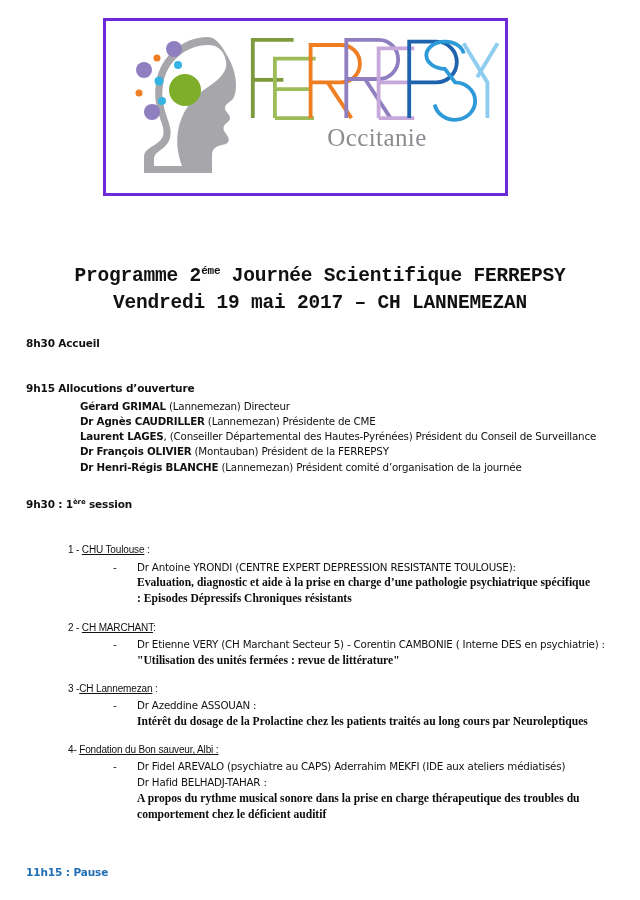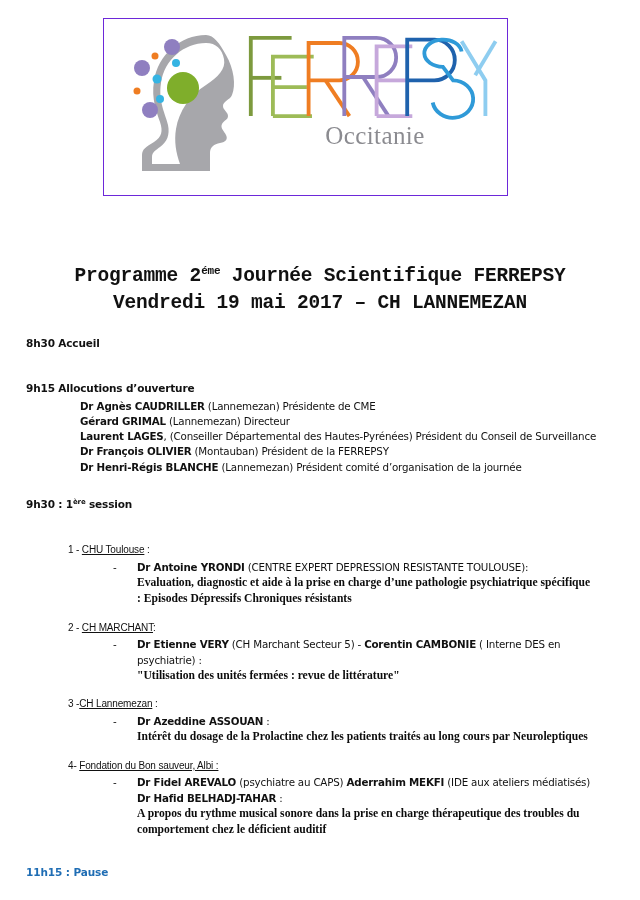--- a/index.html
+++ b/index.html
@@ -17,21 +17,21 @@
     -webkit-font-smoothing: antialiased;
   }
 
   
   .logo-box {
     position: absolute;
     left: 103px;
     top: 18px;
     width: 405px;
     height: 178px;
-    border: 1px solid #6d28d9;
+    border: 3px solid #6d28d9;
     box-sizing: border-box;
     background: #ffffff;
   }
   .logo-inner {
     position: relative;
     width: 100%;
     height: 100%;
   }
   .logo-head {
     position: absolute;
@@ -157,21 +157,21 @@
     font-size: 10.3px;
     color: #111;
   }
   .pres-line {
     font-family: "DejaVu Sans", sans-serif;
     font-size: 10.3px;
     line-height: 15.6px;
     letter-spacing: -0.2px;
     color: #111;
   }
-  .pres-line b { font-weight: bold; }
+  .pres-line b { font-weight: normal; }
   .pres-title {
     font-family: "Liberation Serif", serif;
     font-weight: bold;
     font-size: 11.6px;
     line-height: 16.2px;
     color: #0c0c0c;
     margin-top: 0;
     max-width: 455px;
   }
   .pres-title.justify { text-align: justify; }
@@ -282,22 +282,22 @@
 <div class="content">
 
   <div class="time-head">8h30 Accueil</div>
 
   <div class="gap-accueil"></div>
 
   <div class="time-head">9h15 Allocutions d’ouverture</div>
   <div class="gap-alloc"></div>
 
   <ul class="speaker-list">
+    <li><b>Gérard GRIMAL</b><span> (Lannemezan) Directeur</span></li>
     <li><b>Dr Agnès CAUDRILLER</b><span> (Lannemezan) Présidente de CME</span></li>
-    <li><b>Gérard GRIMAL</b><span> (Lannemezan) Directeur</span></li>
     <li><b>Laurent LAGES</b><span>, (Conseiller Départemental des Hautes-Pyrénées) Président du Conseil de Surveillance</span></li>
     <li><b>Dr François OLIVIER</b><span> (Montauban) Président de la FERREPSY</span></li>
     <li><b>Dr Henri-Régis BLANCHE</b><span> (Lannemezan) Président comité d’organisation de la journée</span></li>
   </ul>
 
   <div class="gap-session"></div>
 
   <div class="time-head"><span>9h30 : 1</span><sup>ère</sup><span> session</span></div>
 
   <div class="gap-after-session"></div>

